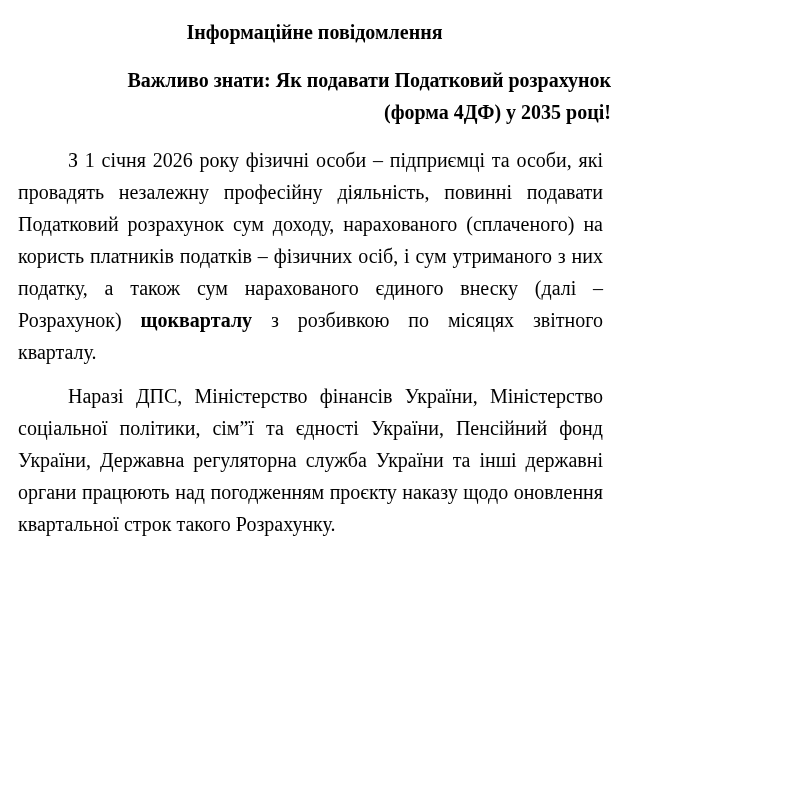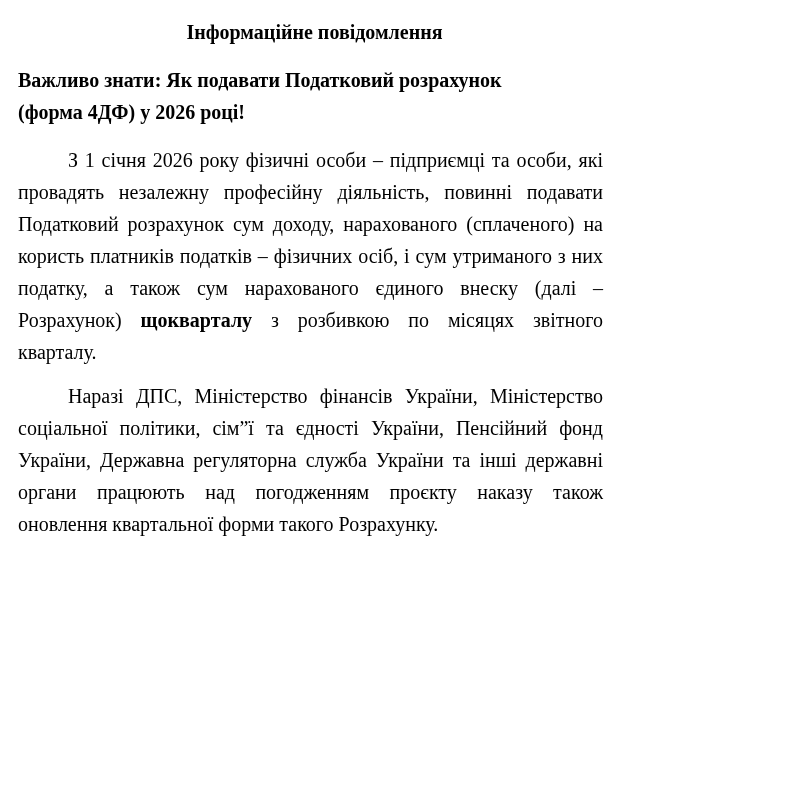--- a/index.html
+++ b/index.html
@@ -24,21 +24,21 @@
     font-size: 20px;
     line-height: 32px;
     font-weight: bold;
     text-align: center;
     margin: 0 0 16px 0;
   }
   .doc-heading {
     font-size: 20px;
     line-height: 32px;
     font-weight: bold;
-    text-align: left;
+    text-align: right;
     margin: 12px 0 16px 0;
   }
   .doc-body p {
     font-size: 20px;
     line-height: 32px;
     text-align: justify;
     text-indent: 50px;
     margin: 0 8px 12px 0;
   }
   .doc-body p b {
@@ -46,20 +46,20 @@
   }
 </style>
 </head>
 <body>
 
 <div class="page">
   <h1 class="doc-title">Інформаційне повідомлення</h1>
 
   <h2 class="doc-heading">
     <span>Важливо знати: Як подавати Податковий розрахунок</span><br>
-    <span>(форма 4ДФ) у 2026 році!</span>
+    <span>(форма 4ДФ) у 2035 році!</span>
   </h2>
 
   <div class="doc-body">
       <p><span>З 1 січня 2026 року фізичні особи – підприємці та особи, які провадять незалежну професійну діяльність, повинні подавати Податковий розрахунок сум доходу, нарахованого (сплаченого) на користь платників податків – фізичних осіб, і сум утриманого з них податку, а також сум нарахованого єдиного внеску (далі – Розрахунок) </span><b>щокварталу</b><span> з розбивкою по місяцях звітного кварталу.</span></p>
-      <p><span>Наразі ДПС, Міністерство фінансів України, Міністерство соціальної політики, сім”ї та єдності України, Пенсійний фонд України, Державна регуляторна служба України та інші державні органи працюють над погодженням проєкту наказу також оновлення квартальної форми такого Розрахунку.</span></p>
+      <p><span>Наразі ДПС, Міністерство фінансів України, Міністерство соціальної політики, сім”ї та єдності України, Пенсійний фонд України, Державна регуляторна служба України та інші державні органи працюють над погодженням проєкту наказу щодо оновлення квартальної строк такого Розрахунку.</span></p>
     </div>
 </div>
 
 </body></html>

